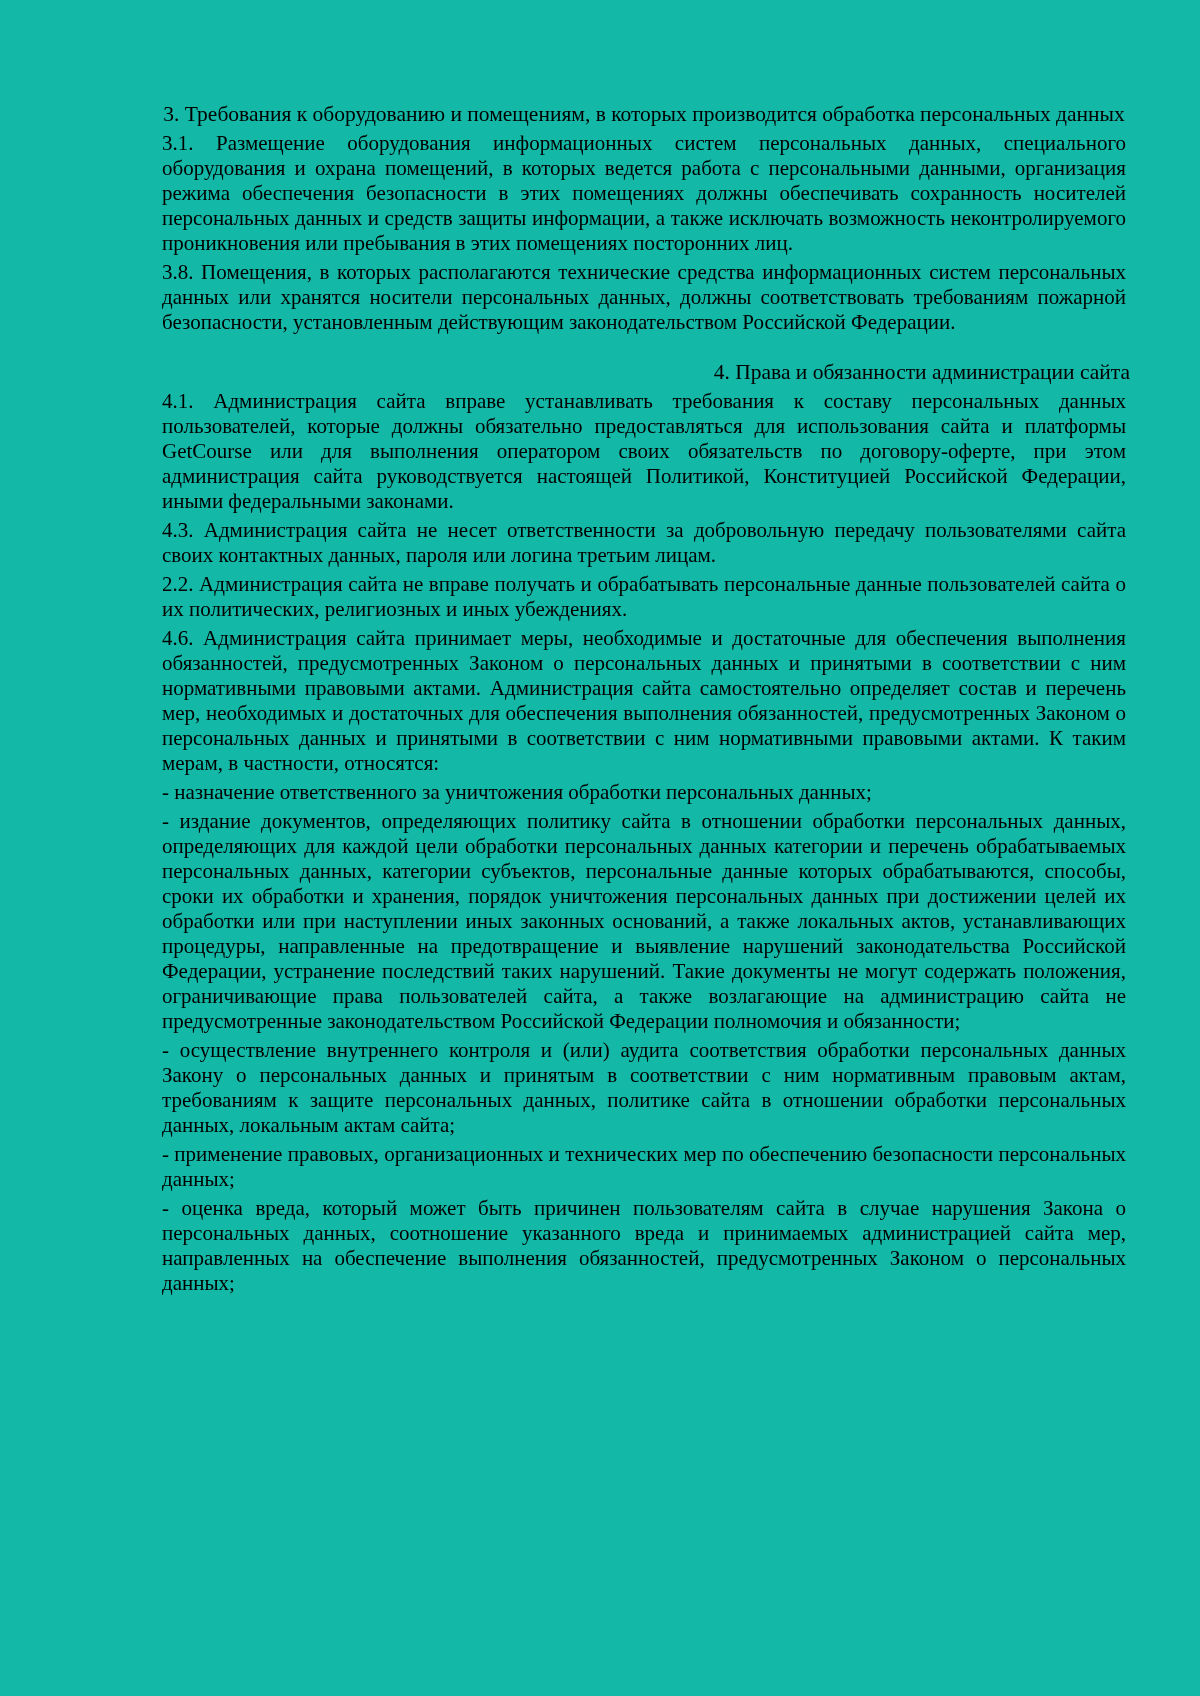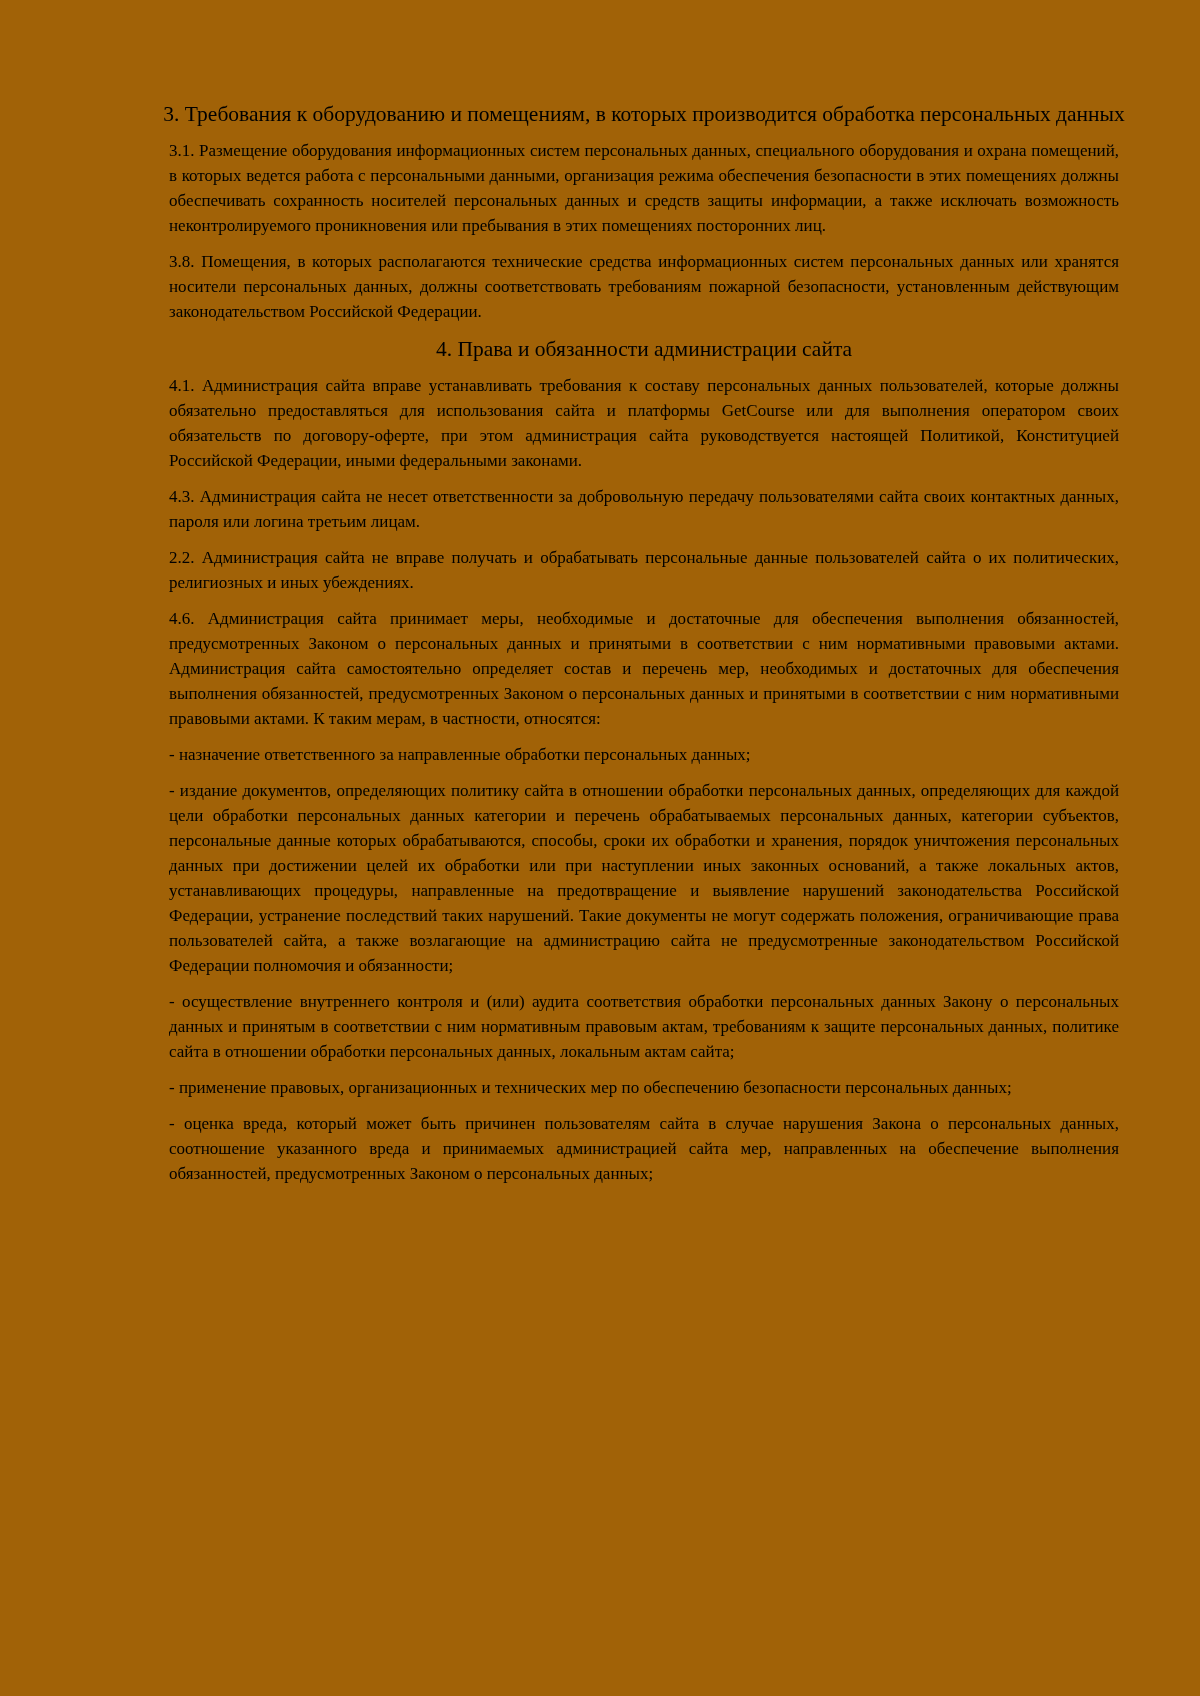--- a/index.html
+++ b/index.html
@@ -11,40 +11,41 @@
     width: 1200px;
     height: 1696px;
     font-family: "Liberation Serif", "DejaVu Serif", serif;
     color: #000000;
     overflow: hidden;
   }
   .page {
     box-sizing: border-box;
     width: 1200px;
     height: 1696px;
-    background: #a16207;
+    background: #14b8a6;
     padding: 102px 70px 40px 158px;
   }
   .doc-heading {
     font-size: 21.5px;
     line-height: 25px;
     font-weight: normal;
     text-align: center;
     margin: 0;
     padding: 0;
   }
   .doc-par {
-    font-size: 17px;
+    font-size: 21px;
     line-height: 25px;
     text-align: justify;
-    margin: 11px;
+    margin: 4px;
     padding: 0;
   }
   .section-gap {
-    margin-top: 13px;
+    margin-top: 25px;
+    text-align: right;
   }
 </style>
 </head>
 <body>
 
 <div class="page">
 
   <h2 class="doc-heading">3. Требования к оборудованию и помещениям, в которых производится обработка персональных данных</h2>
 
   <p class="doc-par">3.1. Размещение оборудования информационных систем персональных данных, специального оборудования и охрана помещений, в которых ведется работа с персональными данными, организация режима обеспечения безопасности в этих помещениях должны обеспечивать сохранность носителей персональных данных и средств защиты информации, а также исключать возможность неконтролируемого проникновения или пребывания в этих помещениях посторонних лиц.</p>
@@ -56,21 +57,21 @@
   <p class="doc-par">4.1. Администрация сайта вправе устанавливать требования к составу персональных данных пользователей, которые должны обязательно предоставляться для использования сайта и платформы GetCourse или для выполнения оператором своих обязательств по договору-оферте, при этом администрация сайта руководствуется настоящей Политикой, Конституцией Российской Федерации, иными федеральными законами.</p>
 
 
   <p class="doc-par">4.3. Администрация сайта не несет ответственности за добровольную передачу пользователями сайта своих контактных данных, пароля или логина третьим лицам.</p>
 
   <p class="doc-par">2.2. Администрация сайта не вправе получать и обрабатывать персональные данные пользователей сайта о их политических, религиозных и иных убеждениях.</p>
 
 
   <p class="doc-par">4.6. Администрация сайта принимает меры, необходимые и достаточные для обеспечения выполнения обязанностей, предусмотренных Законом о персональных данных и принятыми в соответствии с ним нормативными правовыми актами. Администрация сайта самостоятельно определяет состав и перечень мер, необходимых и достаточных для обеспечения выполнения обязанностей, предусмотренных Законом о персональных данных и принятыми в соответствии с ним нормативными правовыми актами. К таким мерам, в частности, относятся:</p>
 
-  <p class="doc-par">- назначение ответственного за направленные обработки персональных данных;</p>
+  <p class="doc-par">- назначение ответственного за уничтожения обработки персональных данных;</p>
 
   <p class="doc-par">- издание документов, определяющих политику сайта в отношении обработки персональных данных, определяющих для каждой цели обработки персональных данных категории и перечень обрабатываемых персональных данных, категории субъектов, персональные данные которых обрабатываются, способы, сроки их обработки и хранения, порядок уничтожения персональных данных при достижении целей их обработки или при наступлении иных законных оснований, а также локальных актов, устанавливающих процедуры, направленные на предотвращение и выявление нарушений законодательства Российской Федерации, устранение последствий таких нарушений. Такие документы не могут содержать положения, ограничивающие права пользователей сайта, а также возлагающие на администрацию сайта не предусмотренные законодательством Российской Федерации полномочия и обязанности;</p>
 
   <p class="doc-par">- осуществление внутреннего контроля и (или) аудита соответствия обработки персональных данных Закону о персональных данных и принятым в соответствии с ним нормативным правовым актам, требованиям к защите персональных данных, политике сайта в отношении обработки персональных данных, локальным актам сайта;</p>
 
   <p class="doc-par">- применение правовых, организационных и технических мер по обеспечению безопасности персональных данных;</p>
 
   <p class="doc-par">- оценка вреда, который может быть причинен пользователям сайта в случае нарушения Закона о персональных данных, соотношение указанного вреда и принимаемых администрацией сайта мер, направленных на обеспечение выполнения обязанностей, предусмотренных Законом о персональных данных;</p>
 
 </div>

